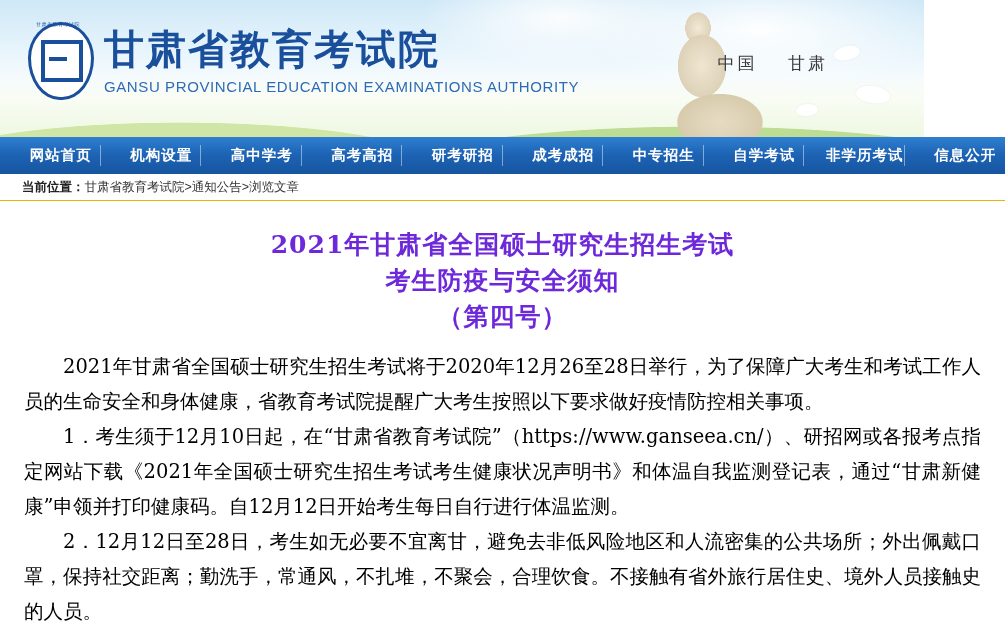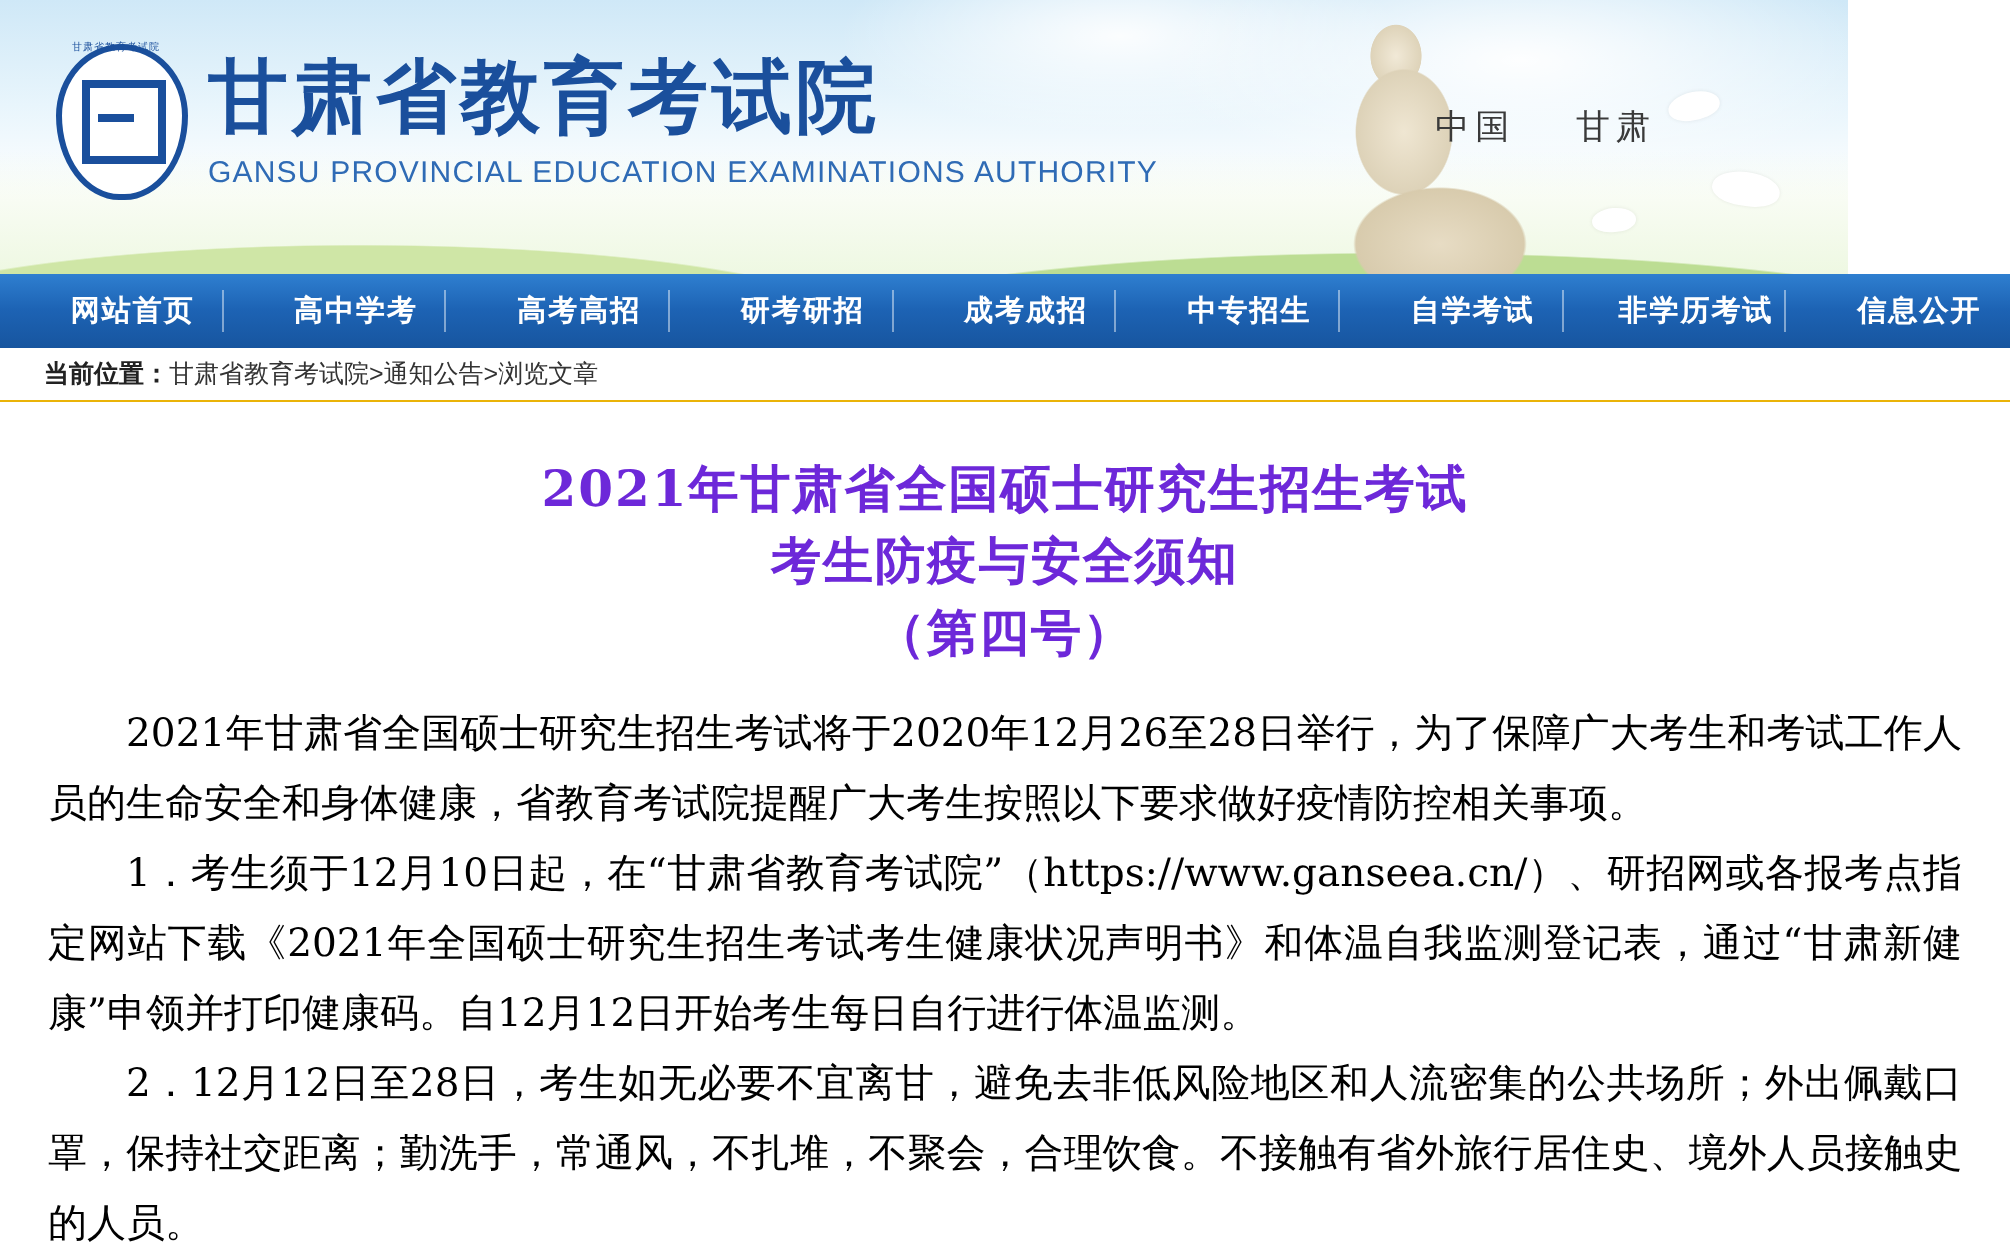--- a/index.html
+++ b/index.html
@@ -237,20 +237,21 @@
   </div>
 
   <div class="region">
     <span>中国</span>
     <span>甘肃</span>
   </div>
 </div>
 
 <div class="navbar">
   <div class="nav-item">网站首页</div>
+  <div class="nav-item">机构设置</div>
   <div class="nav-item">高中学考</div>
   <div class="nav-item">高考高招</div>
   <div class="nav-item">研考研招</div>
   <div class="nav-item">成考成招</div>
   <div class="nav-item">中专招生</div>
   <div class="nav-item">自学考试</div>
   <div class="nav-item">非学历考试</div>
   <div class="nav-item">信息公开</div>
 </div>
 

